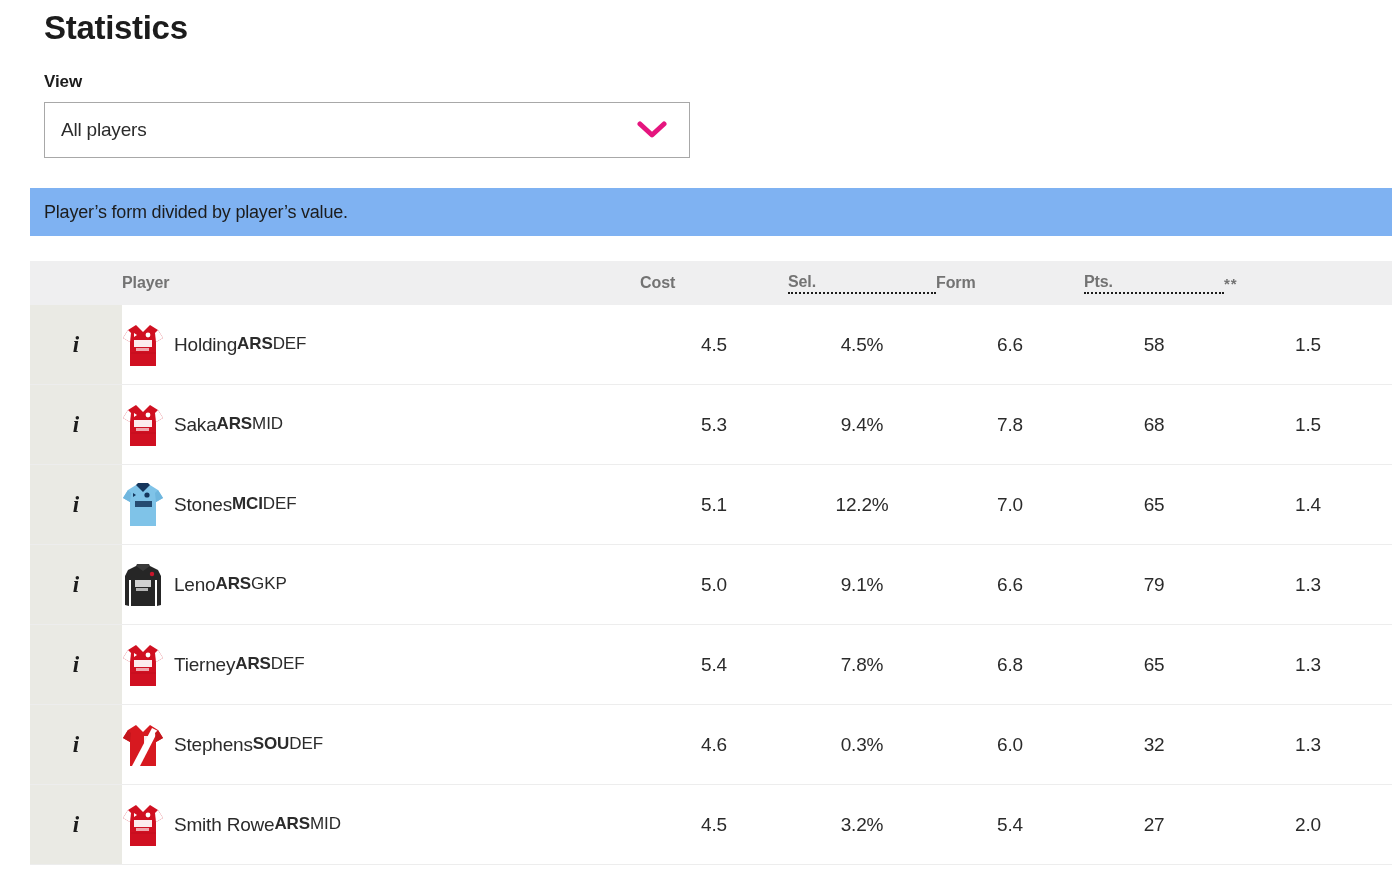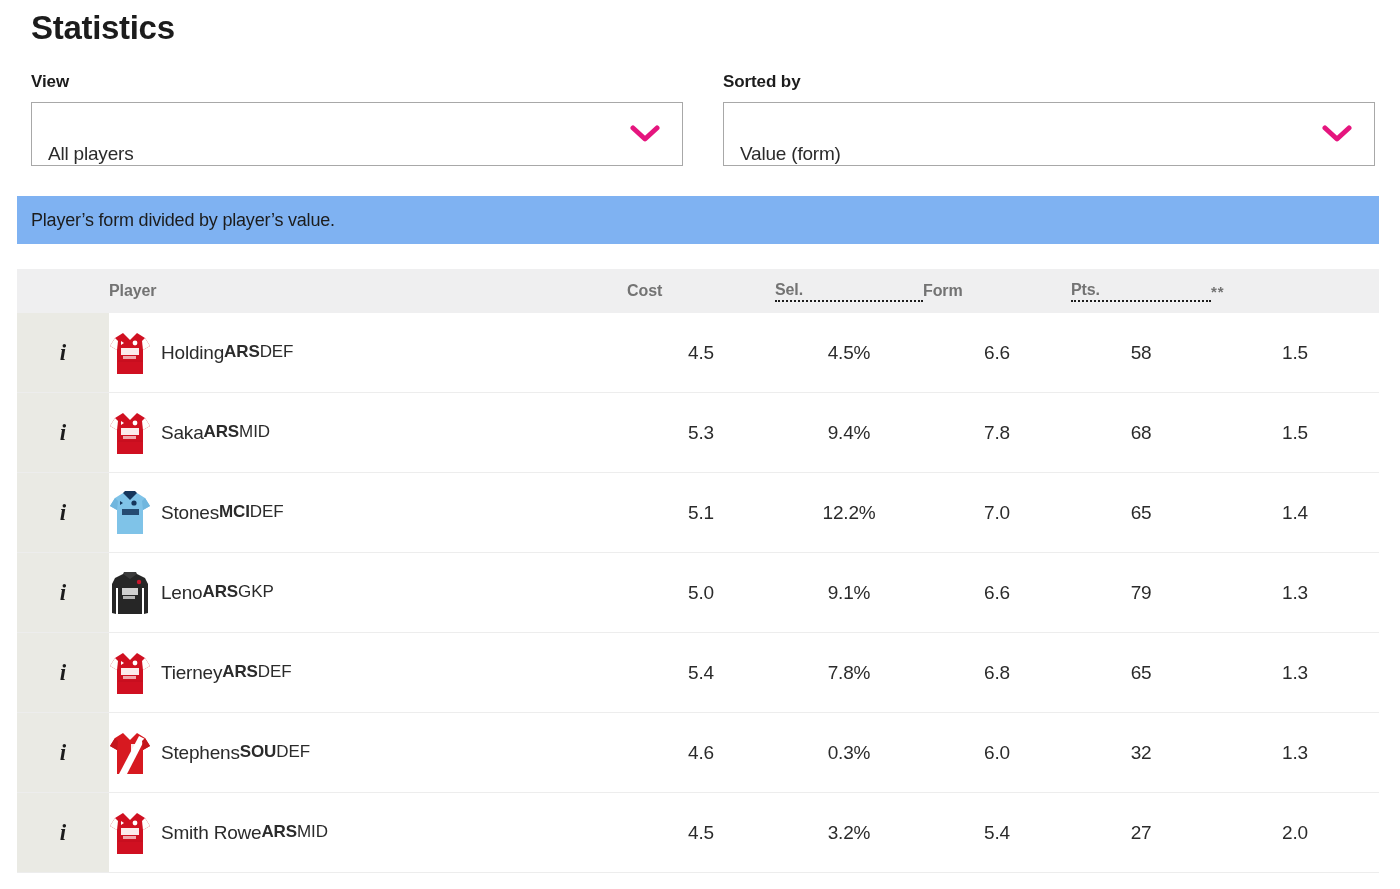--- a/index.html
+++ b/index.html
@@ -12,21 +12,21 @@
     height: 889px;
     font-family: "Liberation Sans", sans-serif;
     color: #1a1a1a;
     overflow: hidden;
   }
   .page {
     position: relative;
     width: 1400px;
     height: 889px;
     box-sizing: border-box;
-    padding: 0 11px;
+    padding: 0 24px;
   }
 
   
   .page-title {
     margin: 0;
     padding: 8px 0 0 20px;
     font-size: 33px;
     font-weight: bold;
     letter-spacing: -0.3px;
     color: #1c1c1c;
@@ -45,25 +45,25 @@
   }
   .control-label {
     font-size: 17px;
     font-weight: bold;
     color: #1c1c1c;
     margin-bottom: 10px;
     letter-spacing: -0.1px;
   }
   .select-box {
     position: relative;
-    height: 64px;
+    height: 56px;
     border: 1px solid #a8a8a8;
     background: #ffffff;
     display: flex;
-    align-items: flex-end;
+    align-items: center;
     box-sizing: border-box;
   }
   .select-value {
     font-size: 19px;
     color: #2b2b2b;
     padding-left: 16px;
     letter-spacing: -0.2px;
   }
   .select-chevron {
     position: absolute;
@@ -208,29 +208,20 @@
         <span class="select-value">All players</span>
         <span class="select-chevron">
           <svg viewBox="0 0 30 18" width="30" height="18" aria-hidden="true">
             <path d="M3 3 L15 14 L27 3" fill="none" stroke="#e5157e" stroke-width="5" stroke-linecap="round" stroke-linejoin="round"></path>
           </svg>
         </span>
       </div>
     </div>
 
     <div class="control">
-      <div class="control-label">Sorted by</div>
-      <div class="select-box">
-        <span class="select-value">Value (form)</span>
-        <span class="select-chevron">
-          <svg viewBox="0 0 30 18" width="30" height="18" aria-hidden="true">
-            <path d="M3 3 L15 14 L27 3" fill="none" stroke="#e5157e" stroke-width="5" stroke-linecap="round" stroke-linejoin="round"></path>
-          </svg>
-        </span>
-      </div>
     </div>
 
   </div>
 
   <div class="info-banner">
     <span class="info-banner-text">Player’s form divided by player’s value.</span>
   </div>
 
   <div class="stats-table-wrap">
     <table class="stats-table">

